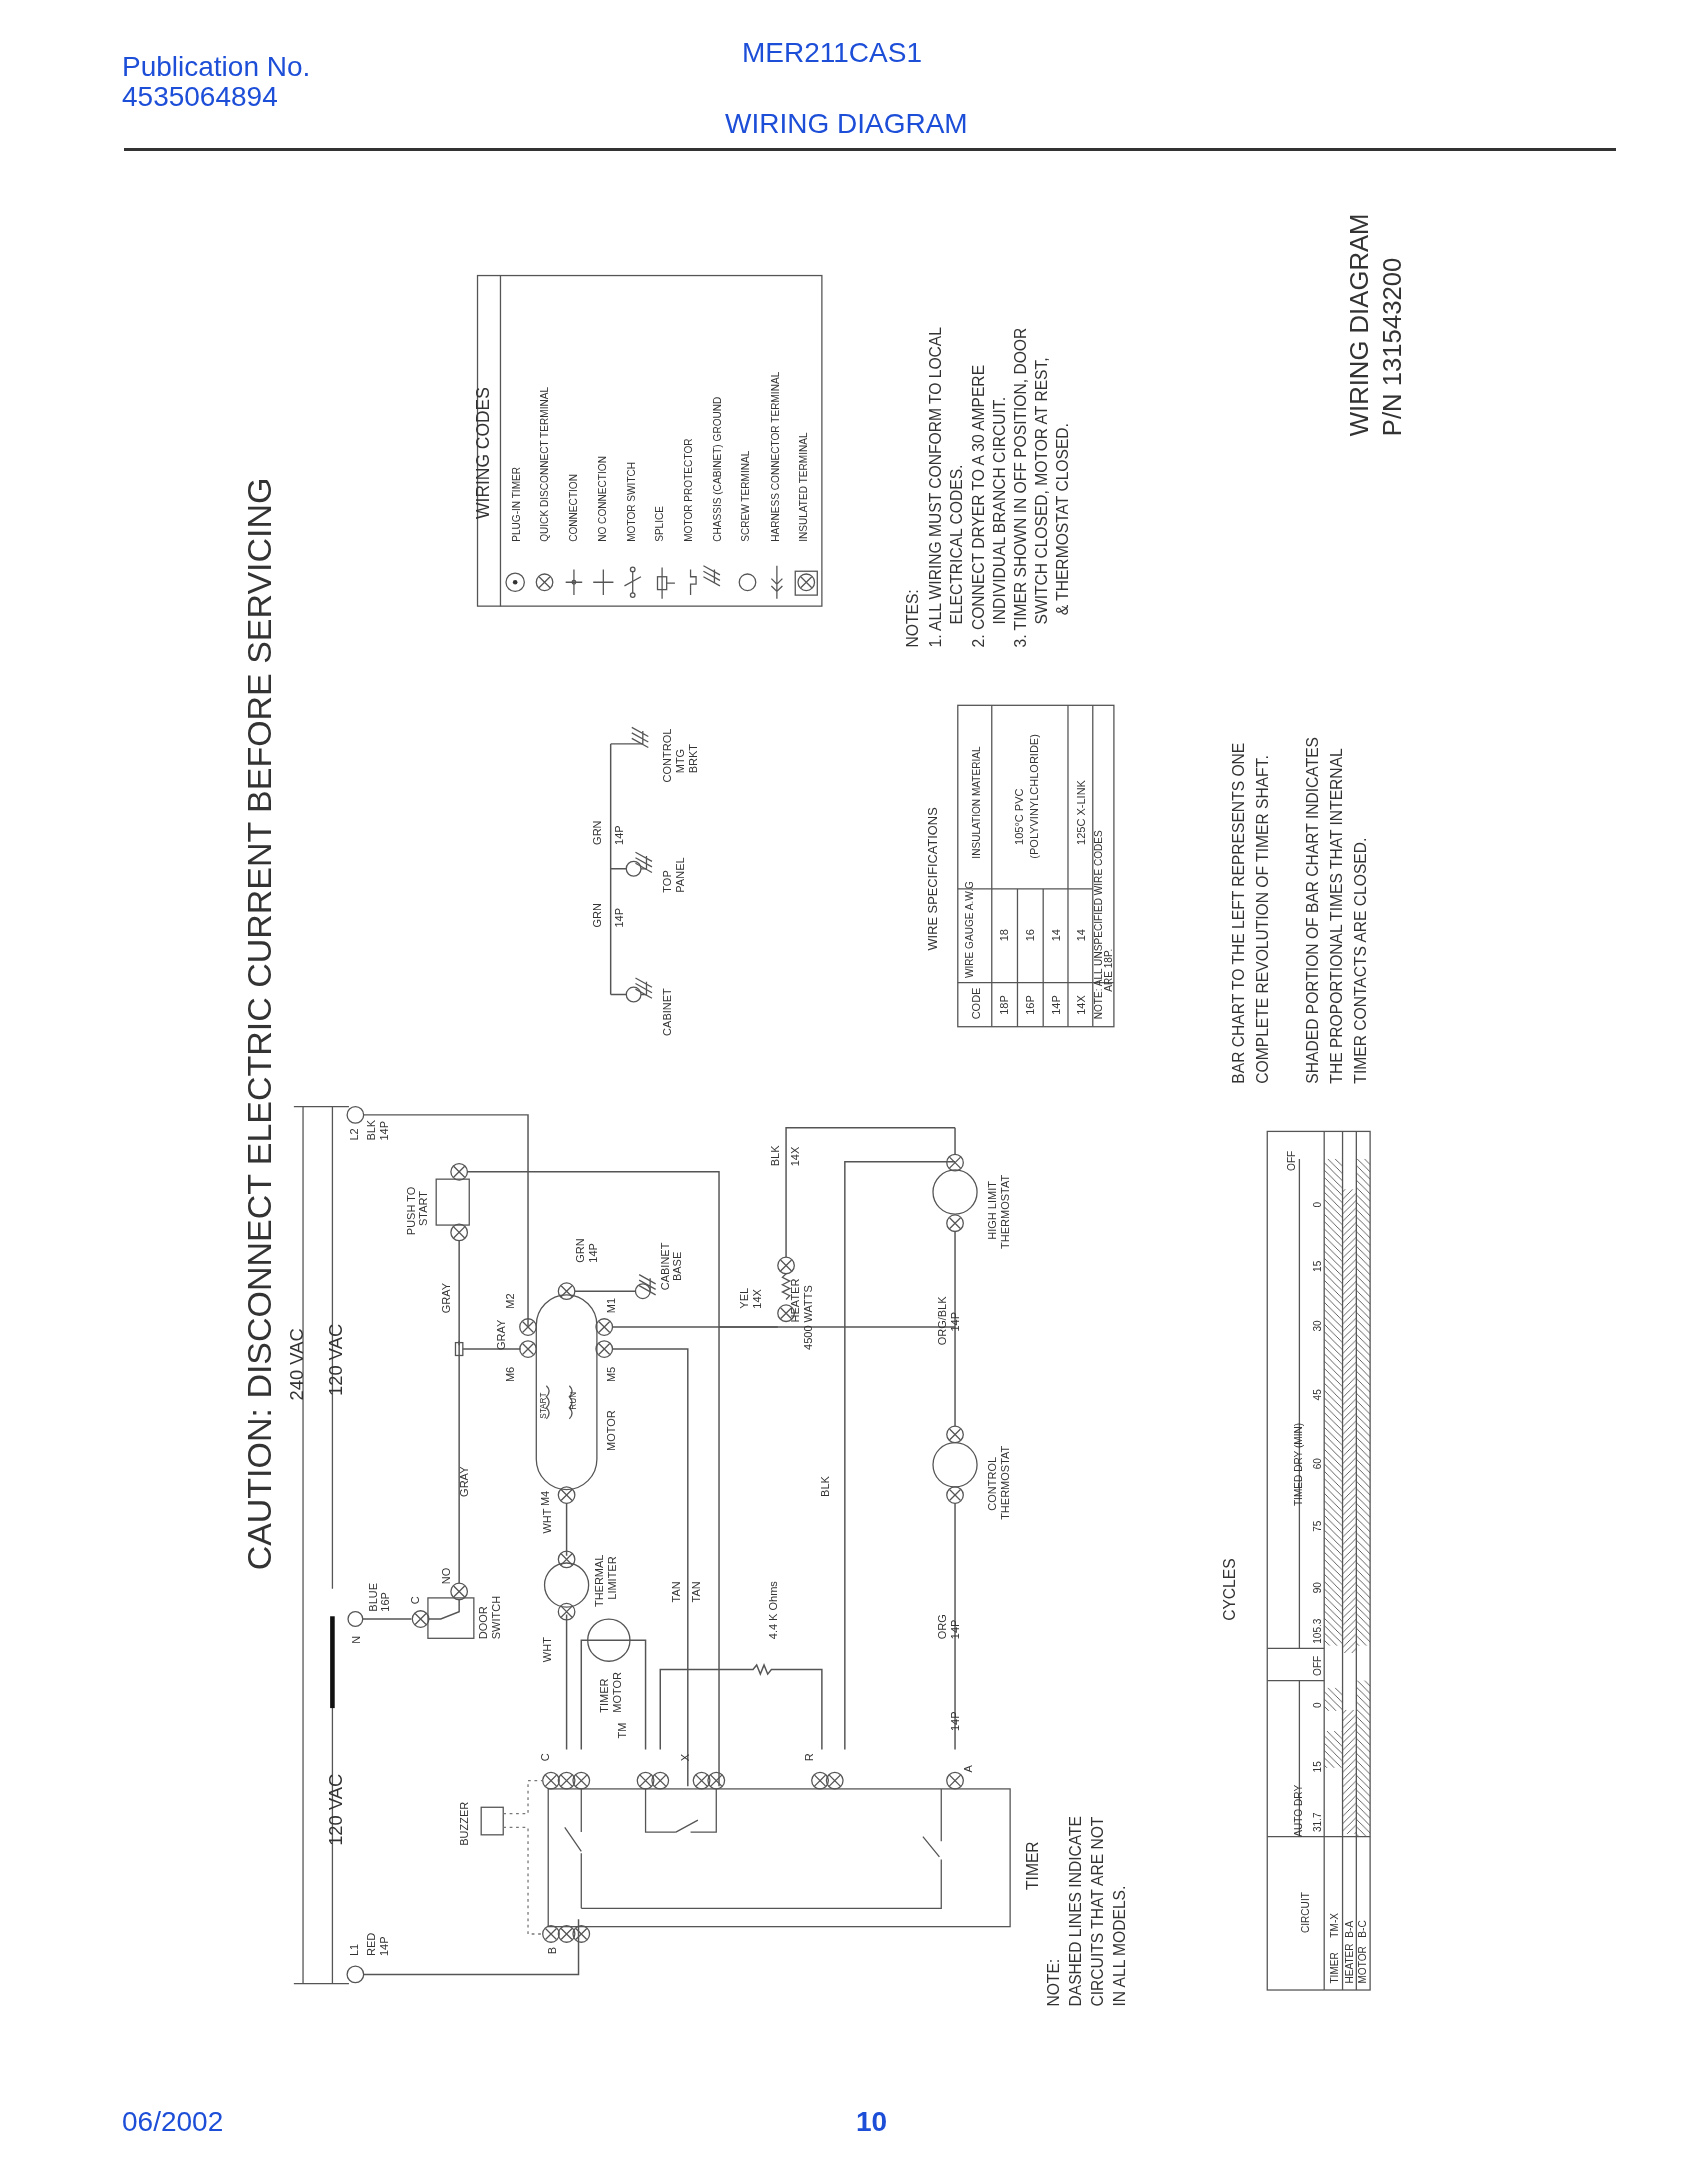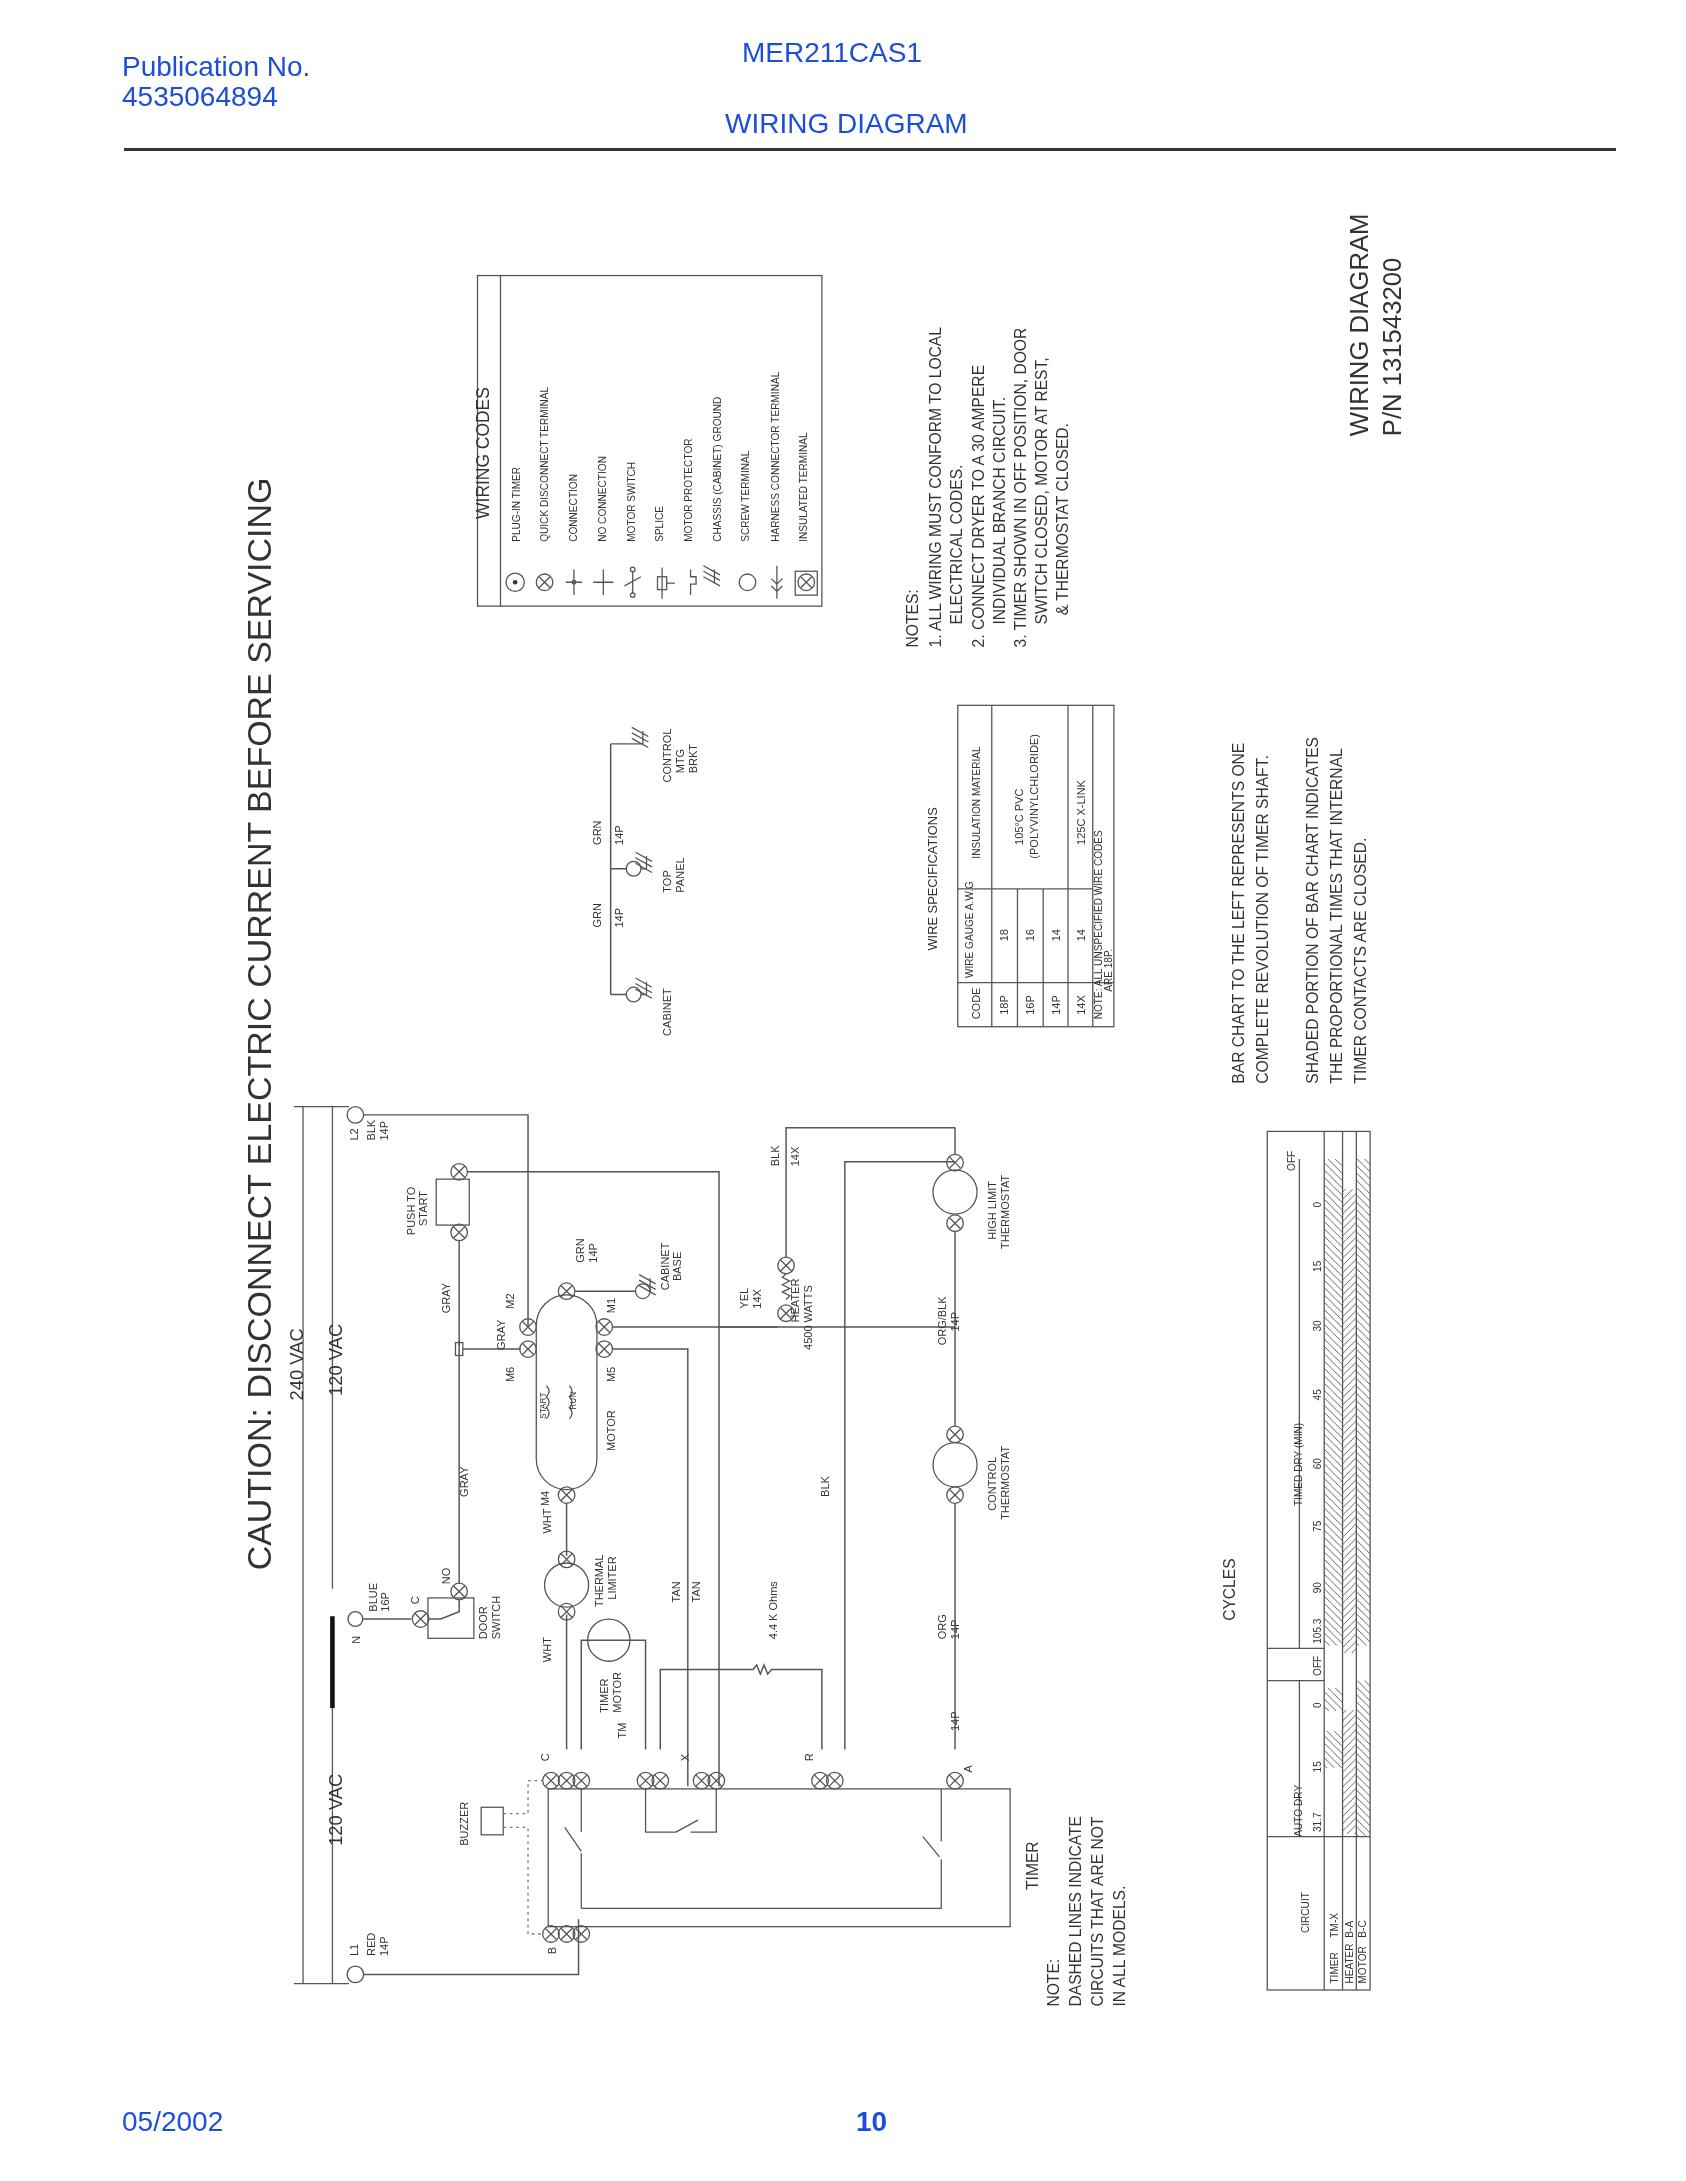--- a/index.html
+++ b/index.html
@@ -13,21 +13,21 @@
   .g{stroke:#555;stroke-width:1.4;fill:none;}
 </style>
 </head>
 <body>
 
 <div class="hdr" style="left:122px;top:51px;">Publication No.</div>
 <div class="hdr" style="left:122px;top:81px;">4535064894</div>
 <div class="hdr" style="left:742px;top:37px;">MER211CAS1</div>
 <div class="hdr" style="left:725px;top:108px;">WIRING DIAGRAM</div>
 <div class="rule"></div>
-<div class="hdr" style="left:122px;top:2106px;">05/2002</div>
+<div class="hdr" style="left:122px;top:2106px;">06/2002</div>
 <div class="hdr" style="left:856px;top:2106px;font-weight:bold;">10</div>
 
 <svg width="1686" height="2182" viewBox="0 0 1836 2376">
   <defs>
     <g id="qd">
         <circle r="9" class="g" fill="#fff"></circle>
         <path d="M-6,-6 L6,6 M-6,6 L6,-6" class="g"></path>
       </g>
     <g id="gnd">
         <path d="M0,0 L14,0 M6,-12 L-4,6 M12,-12 L2,6 M18,-12 L8,6" class="g"></path>

